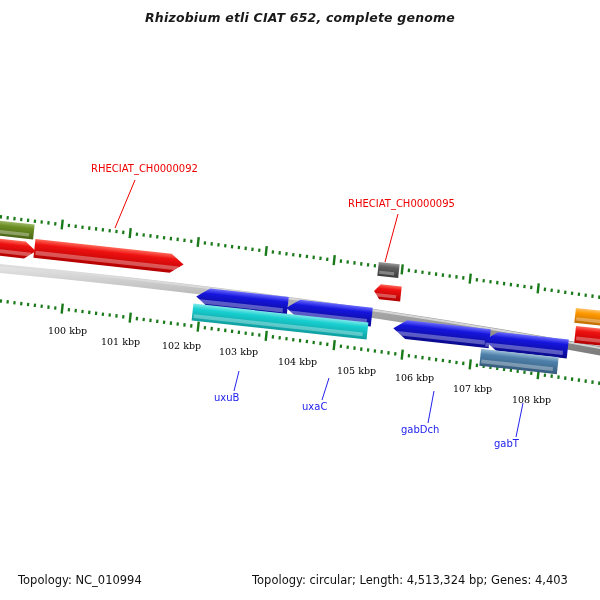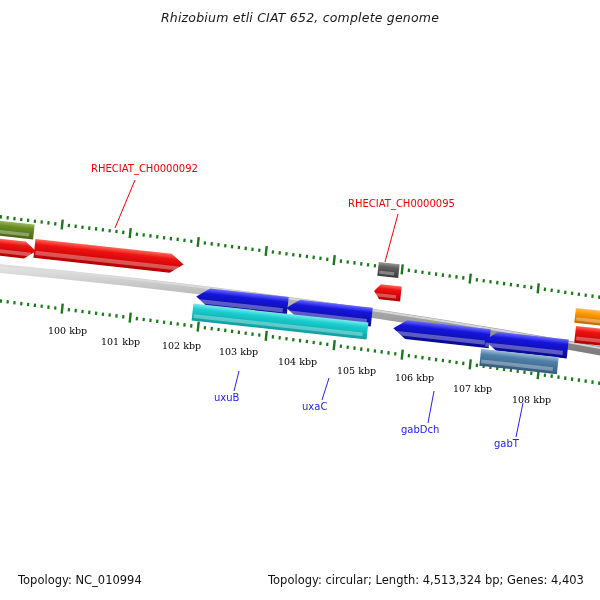--- a/index.html
+++ b/index.html
@@ -11,27 +11,28 @@
     position:relative;
   }
   #stage{position:absolute;inset:0;width:600px;height:600px;}
   .title{
     position:absolute;top:10px;left:0;width:600px;
     text-align:center;
     font-style:italic;
     font-size:12.5px;
     color:#1a1a1a;
     letter-spacing:.2px;
+    font-weight:bold;
   }
   .footer-left{
     position:absolute;left:18px;top:573px;
     font-size:11.5px;color:#111;
   }
   .footer-right{
-    position:absolute;left:268px;top:573px;
+    position:absolute;left:252px;top:573px;
     font-size:11.5px;color:#111;
   }
   svg{position:absolute;top:0;left:0;}
   .tick-label{
     font-family:"DejaVu Serif","Liberation Serif",serif;
     font-size:9.5px;fill:#000;
   }
   .locus-label{
     font-family:"DejaVu Sans","Liberation Sans",sans-serif;
     font-size:10px;fill:#ee0000;

